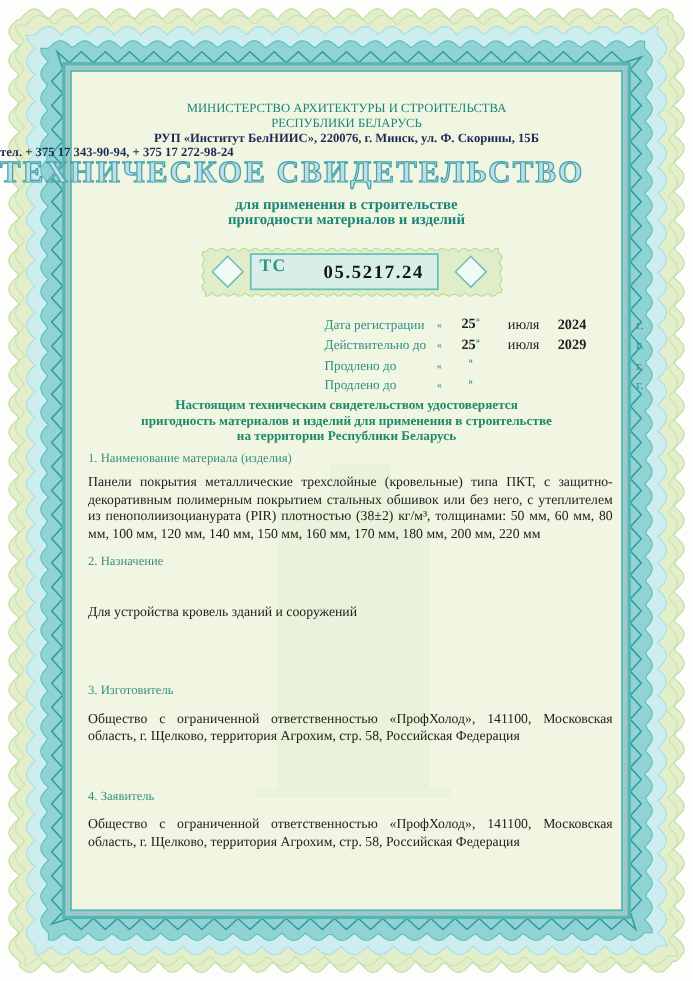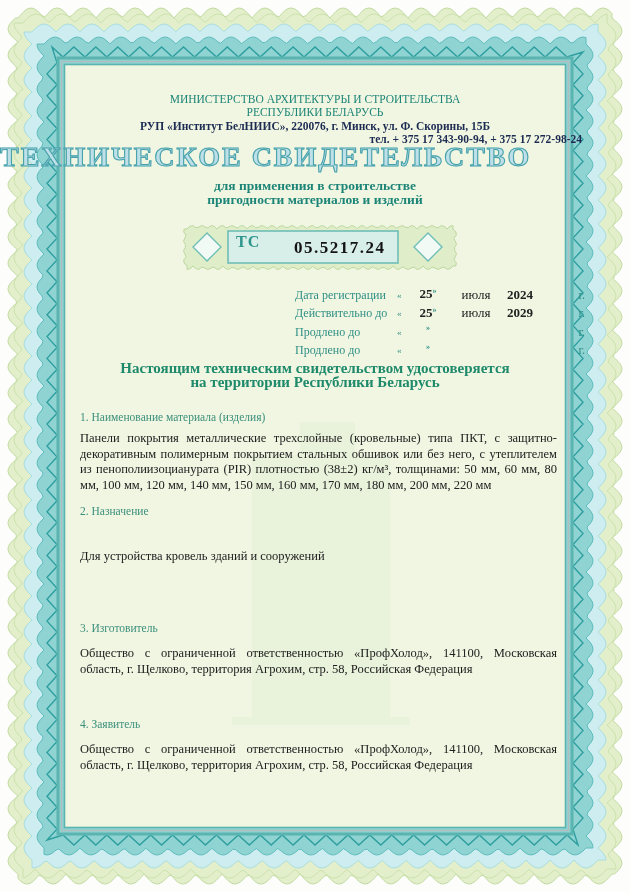--- a/index.html
+++ b/index.html
@@ -12,21 +12,21 @@
   .page{position:relative;width:630px;height:892px;background:#fdfdfc;}
   #border-svg{position:absolute;left:0;top:0;}
 
   .abs{position:absolute;}
 
   
   .h-min{left:0;top:93px;width:630px;text-align:center;
          color:var(--c-accent-teal);font-weight:normal;font-size:11.5px;line-height:13px;}
   .h-inst{left:0;top:120px;width:630px;text-align:center;
           color:var(--c-header-navy);font-weight:bold;font-size:11.5px;}
-  .h-phone{left:0;top:133px;width:582px;text-align:right;
+  .h-phone{left:0;top:133px;width:582px;text-align:left;
            color:var(--c-header-navy);font-weight:bold;font-size:11.5px;}
   .title{left:0;top:141px;width:562px;
          font-size:28px;font-weight:bold;letter-spacing:2px;
          color:var(--c-title-fill);
          -webkit-text-stroke:1.1px var(--c-title-stroke);
          text-shadow:0 0 1px rgba(70,160,170,.45);}
   .subtitle{left:0;top:179px;width:630px;text-align:center;
             color:var(--c-accent-teal);font-weight:bold;font-size:13.5px;line-height:13.5px;}
 
   
@@ -43,21 +43,21 @@
   .dq{color:var(--c-date-label);font-size:9px;padding-bottom:3px;}
   .dday{color:var(--c-body-text);font-size:13px;font-weight:bold;text-align:center;}
   .dcq{color:var(--c-date-label);font-size:8px;vertical-align:super;}
   .dmonth{color:var(--c-body-text);font-size:13px;text-align:center;}
   .dyear{color:var(--c-body-text);font-size:13px;font-weight:bold;text-align:left;}
   .dsuf{color:var(--c-date-label);font-size:12px;text-align:right;}
 
   
   .statement{left:68px;top:362px;width:494px;text-align:center;
              color:var(--c-statement-green);font-weight:bold;
-             font-size:15px;line-height:13.8px;}
+             font-size:12px;line-height:13.8px;}
 
   
   .sec-label{left:80px;width:477px;color:var(--c-section-label);font-size:11.5px;}
   .sec-body{left:80px;width:477px;color:var(--c-body-text);font-size:12.5px;
             line-height:15.6px;text-align:justify;}
   .sl1{top:411px;} .sb1{top:431px;}
   .sl2{top:505px;} .sb2{top:549px;}
   .sl3{top:622px;} .sb3{top:646px;}
   .sl4{top:718px;} .sb4{top:742px;}
 </style>
@@ -131,20 +131,21 @@
       <span class="dq">«</span>
       <span class="dday"><span></span><span class="dcq">»</span></span>
       <span class="dmonth"></span>
       <span class="dyear"></span>
       <span class="dsuf">г.</span>
     </div>
   </div>
 
   <div class="abs statement">
     <div>Настоящим техническим свидетельством удостоверяется</div>
+    <div>пригодность материалов и изделий для применения в строительстве</div>
     <div>на территории Республики Беларусь</div>
   </div>
 
   <div class="abs sec-label sl1">1. Наименование материала (изделия)</div>
   <div class="abs sec-body sb1">Панели покрытия металлические трехслойные (кровельные) типа ПКТ, с защитно-декоративным полимерным покрытием стальных обшивок или без него, с утеплителем из пенополиизоцианурата (PIR) плотностью (38±2) кг/м³, толщинами: 50 мм, 60 мм, 80 мм, 100 мм, 120 мм, 140 мм, 150 мм, 160 мм, 170 мм, 180 мм, 200 мм, 220 мм</div>
 
   <div class="abs sec-label sl2">2. Назначение</div>
   <div class="abs sec-body sb2">Для устройства кровель зданий и сооружений</div>
 
   <div class="abs sec-label sl3">3. Изготовитель</div>

